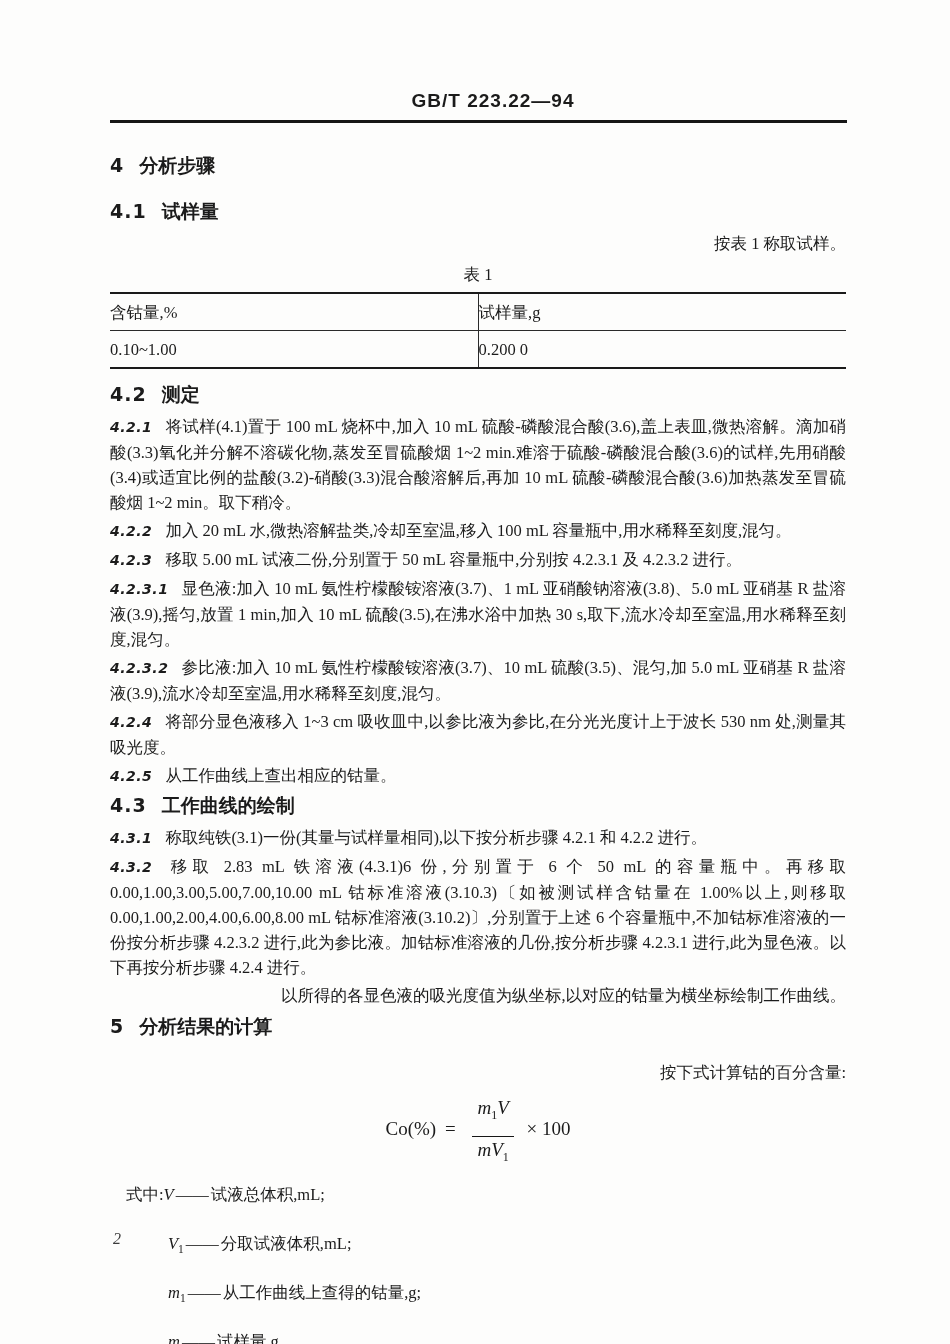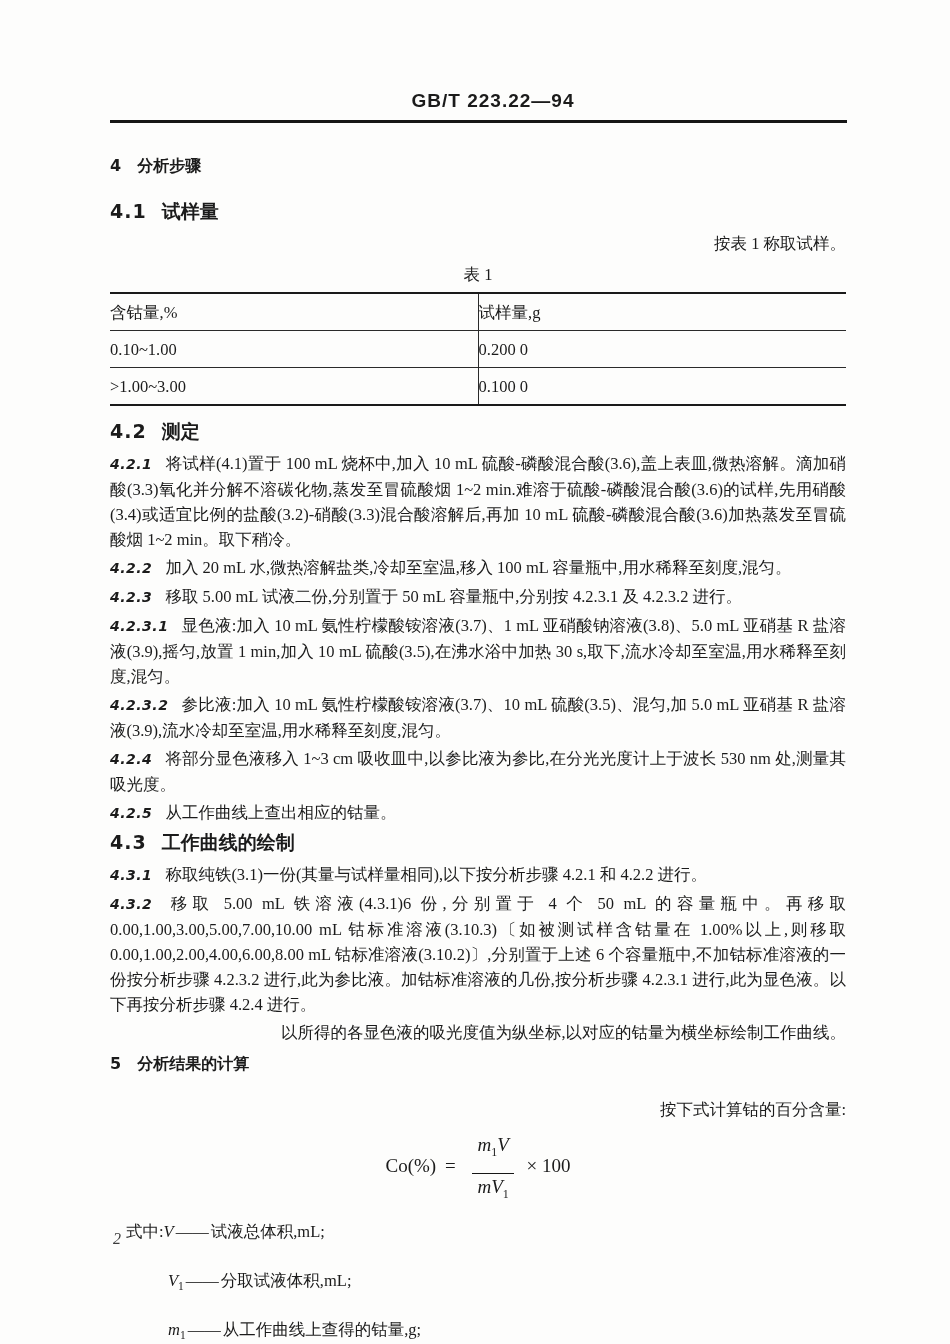--- a/index.html
+++ b/index.html
@@ -16,21 +16,21 @@
   }
   .rule {
     margin:8px 103px 0 110px; border-top:3px solid #161616; height:0;
   }
   .content { margin:30px 104px 0 110px; }
 
   .heading {
     font-family:"DejaVu Sans","Liberation Sans",sans-serif;
     font-weight:bold; margin:0;
   }
-  .h-main  { font-size:16px; margin:0 0 21px 0; }
+  .h-main  { font-size:19px; margin:0 0 21px 0; }
   .h-sub   { font-size:19px;   margin:0 0 7px 0; }
   .hnum    { margin-right:15px; letter-spacing:1px; }
 
   .para { margin:0 0 6px 0; }
   .indent { text-indent:2em;text-align:right; }
 
   .tbl-caption { text-align:center; margin:6px 0 5px 0; }
   table.tbl {
     width:100%; border-collapse:collapse; table-layout:fixed;
     text-align:left; margin:0 0 13px 0;
@@ -102,41 +102,37 @@
         <tr>
           <th>含钴量,%</th>
           <th>试样量,g</th>
         </tr>
       </thead>
       <tbody>
         <tr>
           <td>0.10~1.00</td>
           <td>0.200 0</td>
         </tr>
-        <tr>
-          <td>&gt;1.00~3.00</td>
-          <td>0.100 0</td>
-        </tr>
       </tbody>
     </table>
 
     <p class="heading h-sub"><span class="hnum">4.2</span><span>测定</span></p>
 
     <p class="clause"><span class="cnum">4.2.1</span><span>将试样(4.1)置于 100 mL 烧杯中,加入 10 mL 硫酸-磷酸混合酸(3.6),盖上表皿,微热溶解。滴加硝酸(3.3)氧化并分解不溶碳化物,蒸发至冒硫酸烟 1~2 min.难溶于硫酸-磷酸混合酸(3.6)的试样,先用硝酸(3.4)或适宜比例的盐酸(3.2)-硝酸(3.3)混合酸溶解后,再加 10 mL 硫酸-磷酸混合酸(3.6)加热蒸发至冒硫酸烟 1~2 min。取下稍冷。</span></p>
     <p class="clause"><span class="cnum">4.2.2</span><span>加入 20 mL 水,微热溶解盐类,冷却至室温,移入 100 mL 容量瓶中,用水稀释至刻度,混匀。</span></p>
     <p class="clause"><span class="cnum">4.2.3</span><span>移取 5.00 mL 试液二份,分别置于 50 mL 容量瓶中,分别按 4.2.3.1 及 4.2.3.2 进行。</span></p>
     <p class="clause"><span class="cnum">4.2.3.1</span><span>显色液:加入 10 mL 氨性柠檬酸铵溶液(3.7)、1 mL 亚硝酸钠溶液(3.8)、5.0 mL 亚硝基 R 盐溶液(3.9),摇匀,放置 1 min,加入 10 mL 硫酸(3.5),在沸水浴中加热 30 s,取下,流水冷却至室温,用水稀释至刻度,混匀。</span></p>
     <p class="clause"><span class="cnum">4.2.3.2</span><span>参比液:加入 10 mL 氨性柠檬酸铵溶液(3.7)、10 mL 硫酸(3.5)、混匀,加 5.0 mL 亚硝基 R 盐溶液(3.9),流水冷却至室温,用水稀释至刻度,混匀。</span></p>
     <p class="clause"><span class="cnum">4.2.4</span><span>将部分显色液移入 1~3 cm 吸收皿中,以参比液为参比,在分光光度计上于波长 530 nm 处,测量其吸光度。</span></p>
     <p class="clause"><span class="cnum">4.2.5</span><span>从工作曲线上查出相应的钴量。</span></p>
 
     <p class="heading h-sub gap-top"><span class="hnum">4.3</span><span>工作曲线的绘制</span></p>
 
     <p class="clause"><span class="cnum">4.3.1</span><span>称取纯铁(3.1)一份(其量与试样量相同),以下按分析步骤 4.2.1 和 4.2.2 进行。</span></p>
-    <p class="clause"><span class="cnum">4.3.2</span><span>移取 5.00 mL 铁溶液(4.3.1)6 份,分别置于 4 个 50 mL 的容量瓶中。再移取 0.00,1.00,3.00,5.00,7.00,10.00 mL 钴标准溶液(3.10.3)〔如被测试样含钴量在 1.00%以上,则移取 0.00,1.00,2.00,4.00,6.00,8.00 mL 钴标准溶液(3.10.2)〕,分别置于上述 6 个容量瓶中,不加钴标准溶液的一份按分析步骤 4.2.3.2 进行,此为参比液。加钴标准溶液的几份,按分析步骤 4.2.3.1 进行,此为显色液。以下再按分析步骤 4.2.4 进行。</span></p>
+    <p class="clause"><span class="cnum">4.3.2</span><span>移取 2.83 mL 铁溶液(4.3.1)6 份,分别置于 6 个 50 mL 的容量瓶中。再移取 0.00,1.00,3.00,5.00,7.00,10.00 mL 钴标准溶液(3.10.3)〔如被测试样含钴量在 1.00%以上,则移取 0.00,1.00,2.00,4.00,6.00,8.00 mL 钴标准溶液(3.10.2)〕,分别置于上述 6 个容量瓶中,不加钴标准溶液的一份按分析步骤 4.2.3.2 进行,此为参比液。加钴标准溶液的几份,按分析步骤 4.2.3.1 进行,此为显色液。以下再按分析步骤 4.2.4 进行。</span></p>
 
     <p class="para indent">以所得的各显色液的吸光度值为纵坐标,以对应的钴量为横坐标绘制工作曲线。</p>
 
     <p class="heading h-main gap-top"><span class="hnum">5</span><span>分析结果的计算</span></p>
 
     <p class="para indent">按下式计算钴的百分含量:</p>
 
     <div class="formula">
       <span class="f-lhs">Co(%)</span>
       <span class="f-eq">=</span>

